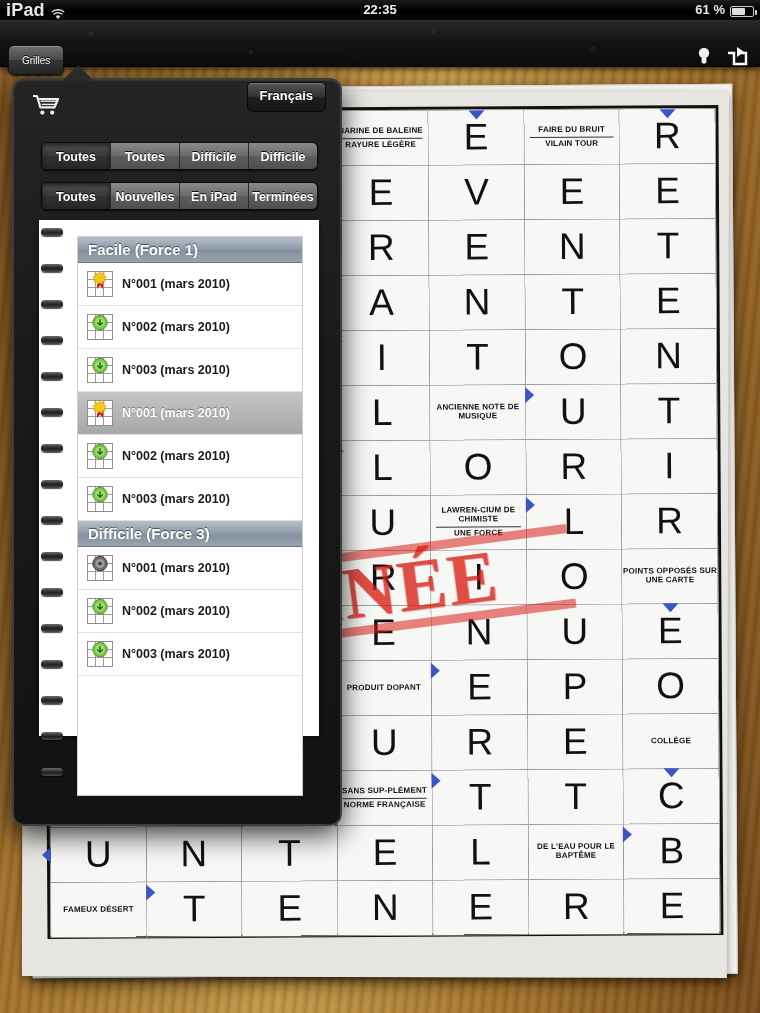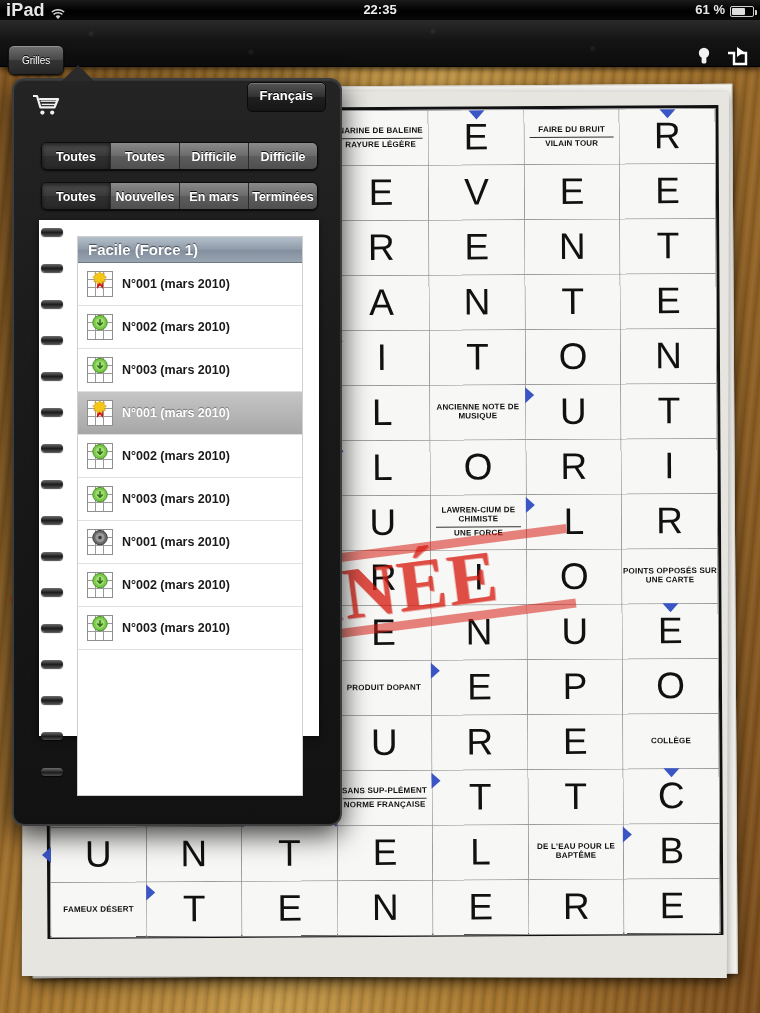--- a/index.html
+++ b/index.html
@@ -496,21 +496,21 @@
 
     <div class="segctl" id="seg1">
         <div class="seg on">Toutes</div>
         <div class="seg">Toutes</div>
         <div class="seg">Difficile</div>
         <div class="seg">Difficile</div>
       </div>
     <div class="segctl" id="seg2">
         <div class="seg on">Toutes</div>
         <div class="seg">Nouvelles</div>
-        <div class="seg">En mars</div>
+        <div class="seg">En iPad</div>
         <div class="seg">Terminées</div>
       </div>
 
     <div id="notebook">
       <div id="spiral">
           <div class="ring" style="top: 0px;"></div>
           <div class="ring" style="top: 36px;"></div>
           <div class="ring" style="top: 72px;"></div>
           <div class="ring" style="top: 108px;"></div>
           <div class="ring" style="top: 144px;"></div>
@@ -585,20 +585,21 @@
             <span class="gicon">
               <span class="mesh"></span>
               <svg class="badge" viewBox="0 0 20 22">
                 <circle cx="10" cy="8.6" r="7.2" fill="#79c94a" stroke="#4d8f28" stroke-width="1"></circle>
                 <circle cx="10" cy="8.6" r="4.6" fill="#9fdd74"></circle>
                 <path d="M10 5.2 v5.4 M7.3 8.4 L10 11.2 12.7 8.4" stroke="#2f6b16" stroke-width="1.5" fill="none"></path>
               </svg>
             </span>
             <span class="label">N°003 (mars 2010)</span>
           </div>
+          <div class="sect-head">Difficile (Force 3)</div>
           <div class="row">
             <span class="gicon">
               <span class="mesh"></span>
               <svg class="badge" viewBox="0 0 20 22">
                 <circle cx="10" cy="8.6" r="7.2" fill="#6b6b6b" stroke="#3a3a3a" stroke-width="1"></circle>
                 <circle cx="10" cy="8.6" r="4.6" fill="#9a9a9a"></circle>
                 <circle cx="10" cy="8.6" r="1.8" fill="#3a3a3a"></circle>
               </svg>
             </span>
             <span class="label">N°001 (mars 2010)</span>

